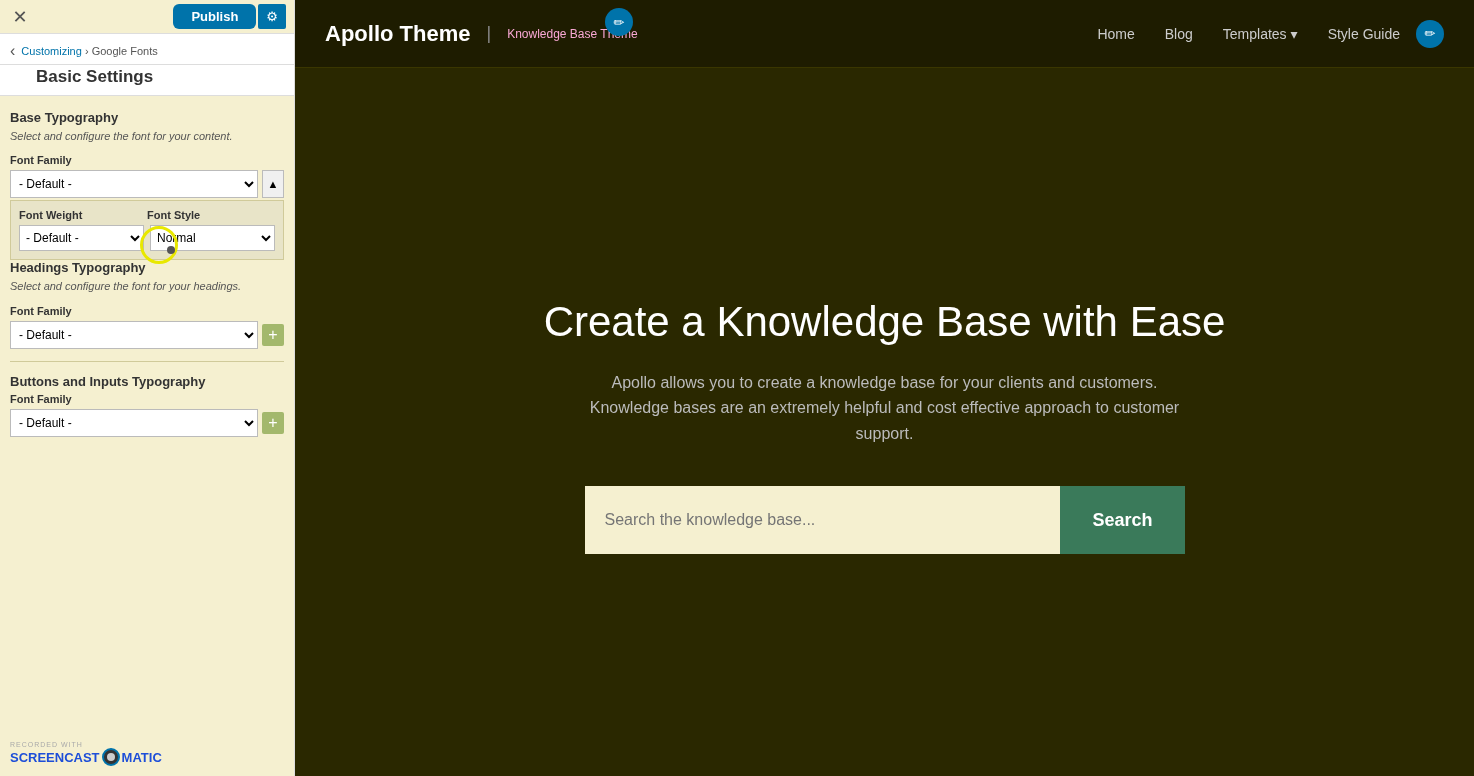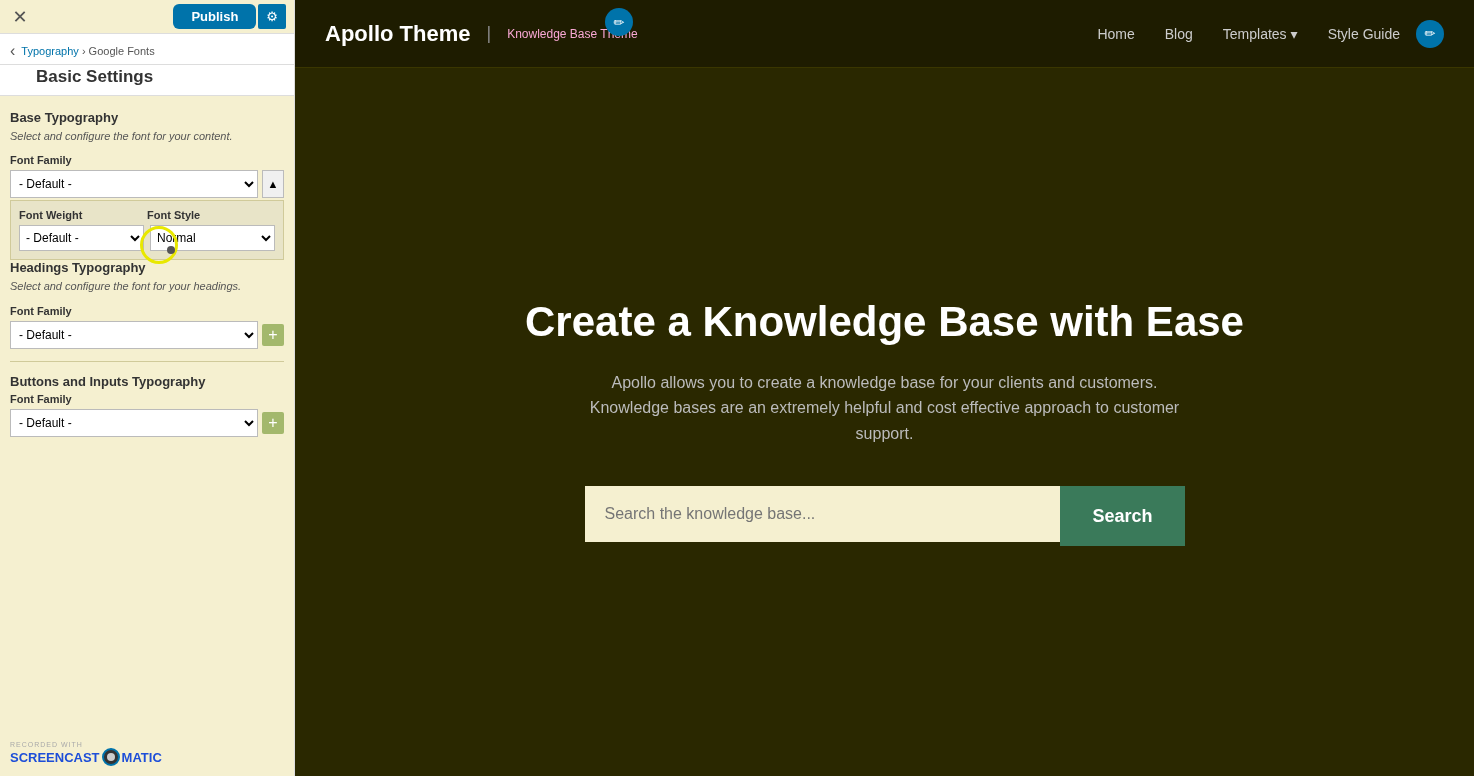--- a/index.html
+++ b/index.html
@@ -327,57 +327,57 @@
     .preview-hero {
       flex: 1;
       display: flex;
       flex-direction: column;
       align-items: center;
       justify-content: center;
       padding: 40px 30px;
     }
     .hero-title {
       font-size: 42px;
-      font-weight: bold;
+      font-weight: normal;
       color: #fff;
       text-align: right;
       margin-bottom: 24px;
     }
     .hero-desc {
       font-size: 16px;
       color: #bbb;
       text-align: center;
       max-width: 600px;
       line-height: 1.6;
       margin-bottom: 40px;
     }
     .search-bar {
       display: flex;
       width: 600px;
       height: 60px;
     }
     .search-input {
       flex: 1;
-      height: 56px;
+      height: 68px;
       font-size: 16px;
       padding: 0 20px;
       border: none;
       background: #f5f0d0;
       color: #888;
       outline: none;
     }
     .search-btn {
       background: #3a7a5a;
       color: #fff;
       border: none;
       font-size: 18px;
       font-weight: bold;
       padding: 0 32px;
       cursor: pointer;
-      height: 60px;
+      height: 68px;
     }
 
     hr.section-divider {
       border: none;
       border-top: 1px solid #d0ca9a;
       margin: 12px 0;
     }
   </style>
 </head>
 <body>
@@ -388,21 +388,21 @@
     <button class="close-btn">✕</button>
     <div class="publish-group">
       <button class="publish-btn">Publish</button>
       <button class="gear-btn">⚙</button>
     </div>
   </div>
 
   <div class="breadcrumb-bar">
     <button class="back-arrow">‹</button>
     <span class="breadcrumb-text">
-      <span style="color:#0073aa;cursor:pointer">Typography</span>
+      <span style="color:#0073aa;cursor:pointer">Customizing</span>
       <span>›</span>
       <span>Google Fonts</span>
     </span>
   </div>
   <div class="page-title-bar">
     <span>Basic Settings</span>
   </div>
 
   <div class="panel-content">
 

